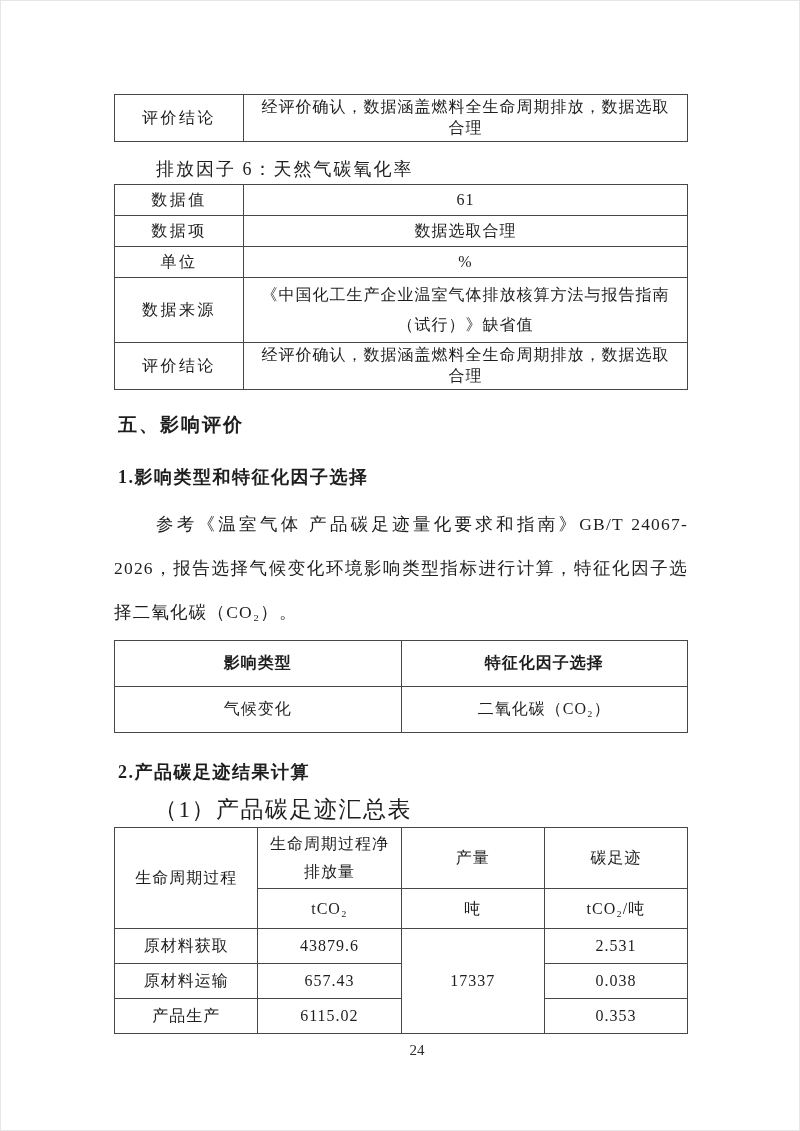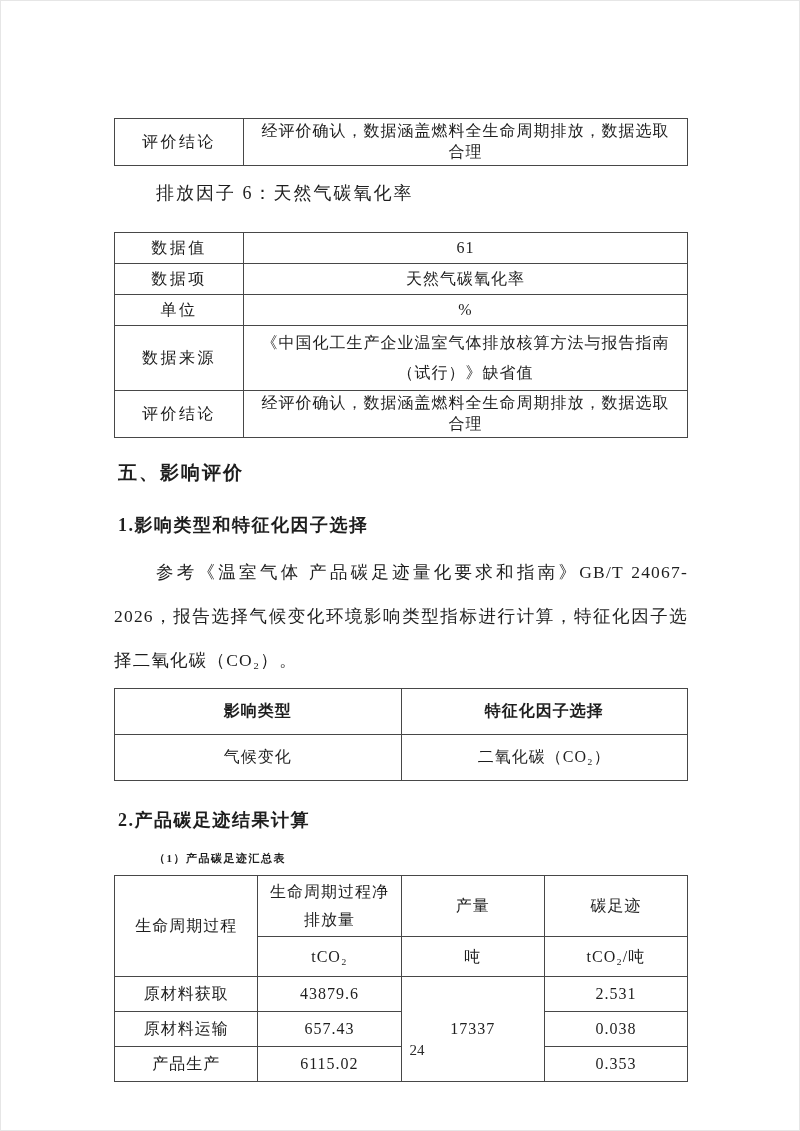--- a/index.html
+++ b/index.html
@@ -17,21 +17,20 @@
     box-sizing: border-box;
     padding: 93px 111px 0 113px;
     font-family: "Liberation Serif", "DejaVu Serif", serif;
     color: #1e1e1e;
     overflow: hidden;
   }
   table {
     width: 100%;
     border-collapse: collapse;
     table-layout: fixed;
-    margin-top: 24px;
   }
   td, th {
     border: 1px solid #474747;
     text-align: center;
     vertical-align: middle;
     padding: 2px 10px;
     box-sizing: border-box;
     font-size: 16px;
     font-weight: normal;
   }
@@ -79,24 +78,24 @@
     text-align: justify;
     text-indent: 42px;
   }
   .impact-table { margin-top: 6px; }
   .impact-table td { height: 46px; letter-spacing: 1px; text-align: center; }
   .impact-table .hdr td { font-weight: bold; }
 
   .table-caption {
     margin: 12px 0 0 0;
     padding-left: 40px;
-    font-size: 11px;
+    font-size: 23px;
     letter-spacing: 1.5px;
     line-height: 26px;
-    font-weight: bold;
+    font-weight: normal;
   }
   .summary-table { margin-top: 4px; }
   .summary-table col { width: 25%; }
   .summary-table td { letter-spacing: 1px; line-height: 28px; }
   .summary-table .hdr-names td { height: 58px; }
   .summary-table .hdr-units td { height: 40px; }
   .summary-table .data-row td { height: 35px; }
 
   .page-footer {
     position: absolute;
@@ -133,21 +132,21 @@
         <col class="c-label">
         <col>
       </colgroup>
     <tbody>
         <tr class="row-short">
       <td class="kv-label">数据值</td>
       <td class="kv-value">61</td>
     </tr>
     <tr class="row-short">
       <td class="kv-label">数据项</td>
-      <td class="kv-value">天然气碳氧化率</td>
+      <td class="kv-value">数据选取合理</td>
     </tr>
     <tr class="row-short">
       <td class="kv-label">单位</td>
       <td class="kv-value">%</td>
     </tr>
     <tr class="row-source">
       <td class="kv-label">数据来源</td>
       <td class="kv-value">《中国化工生产企业温室气体排放核算方法与报告指南（试行）》缺省值</td>
     </tr>
     <tr class="row-conclusion">

